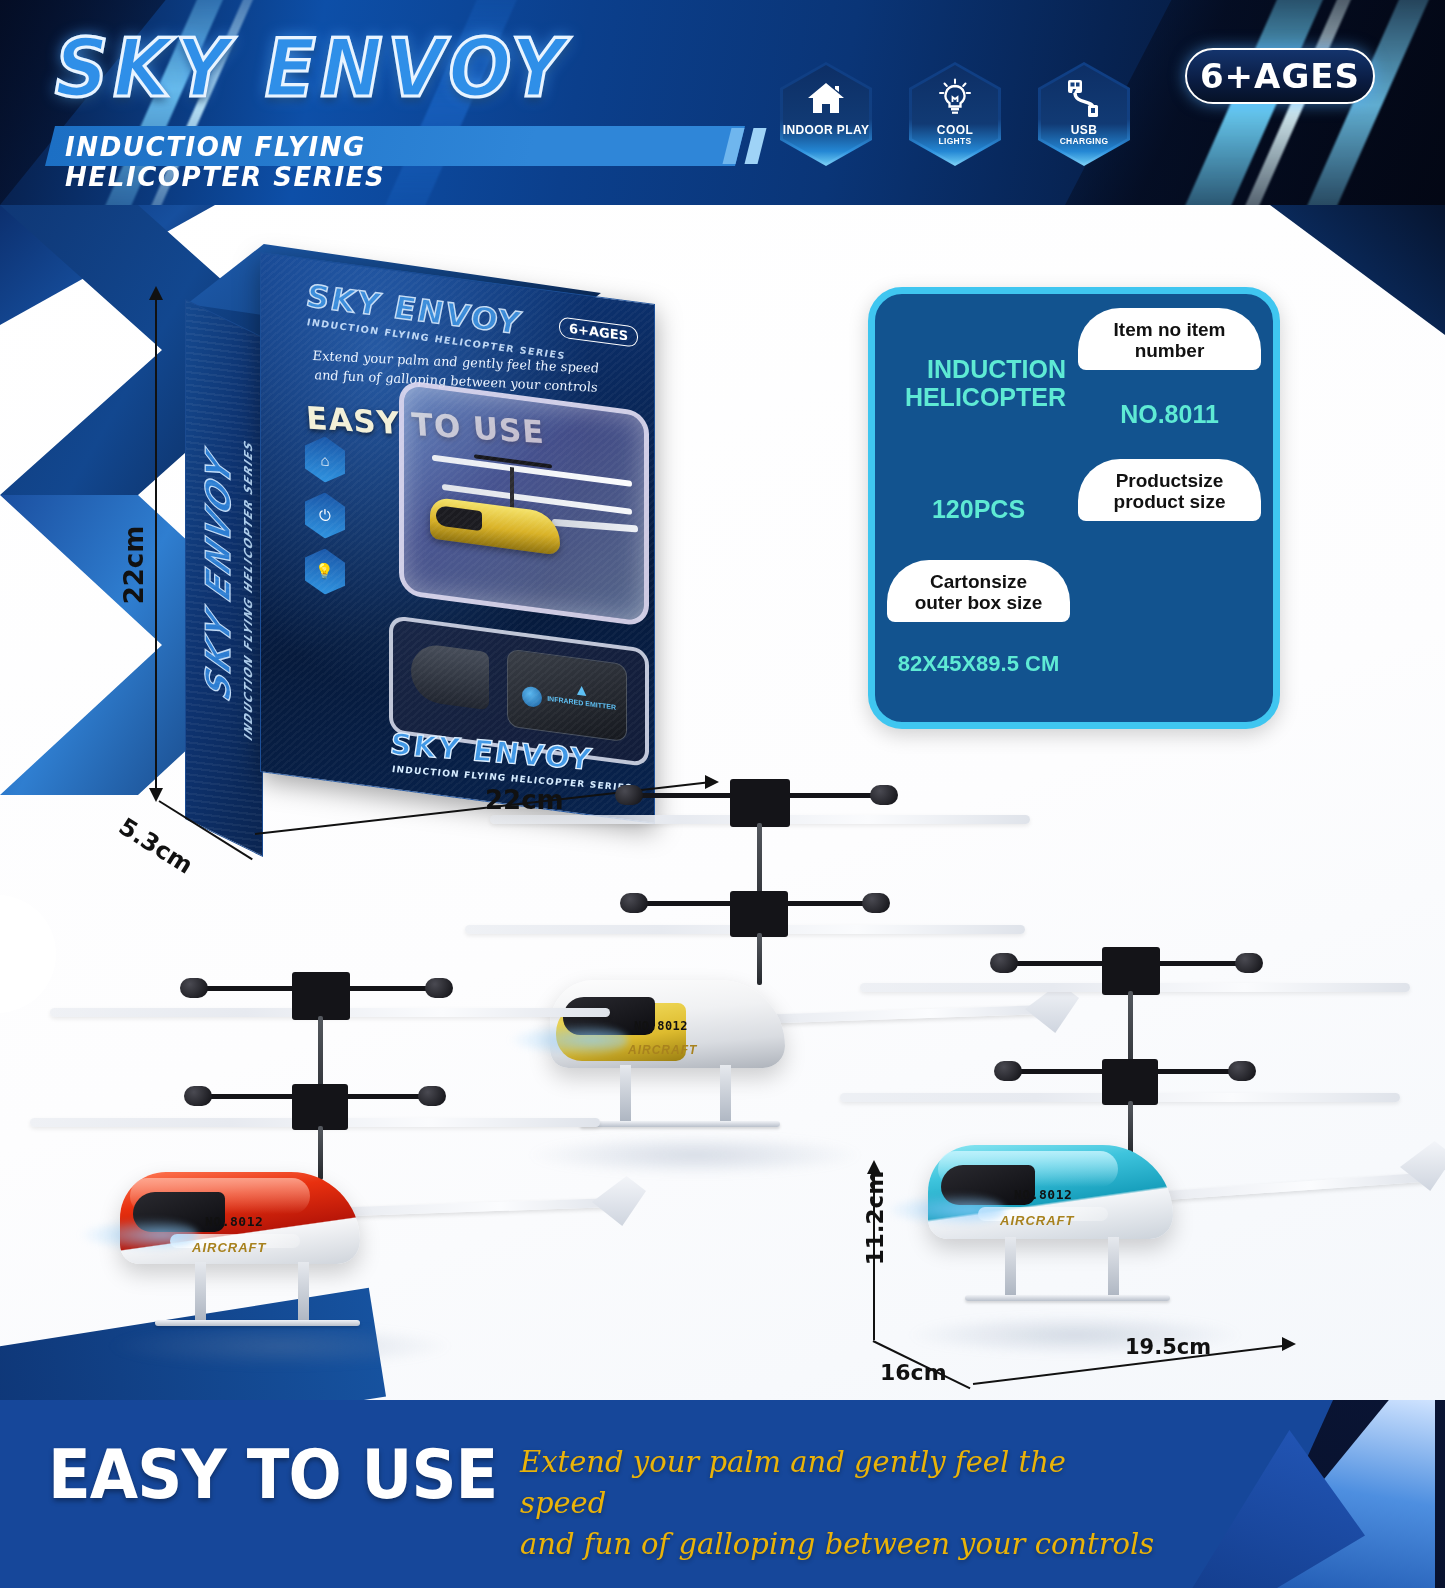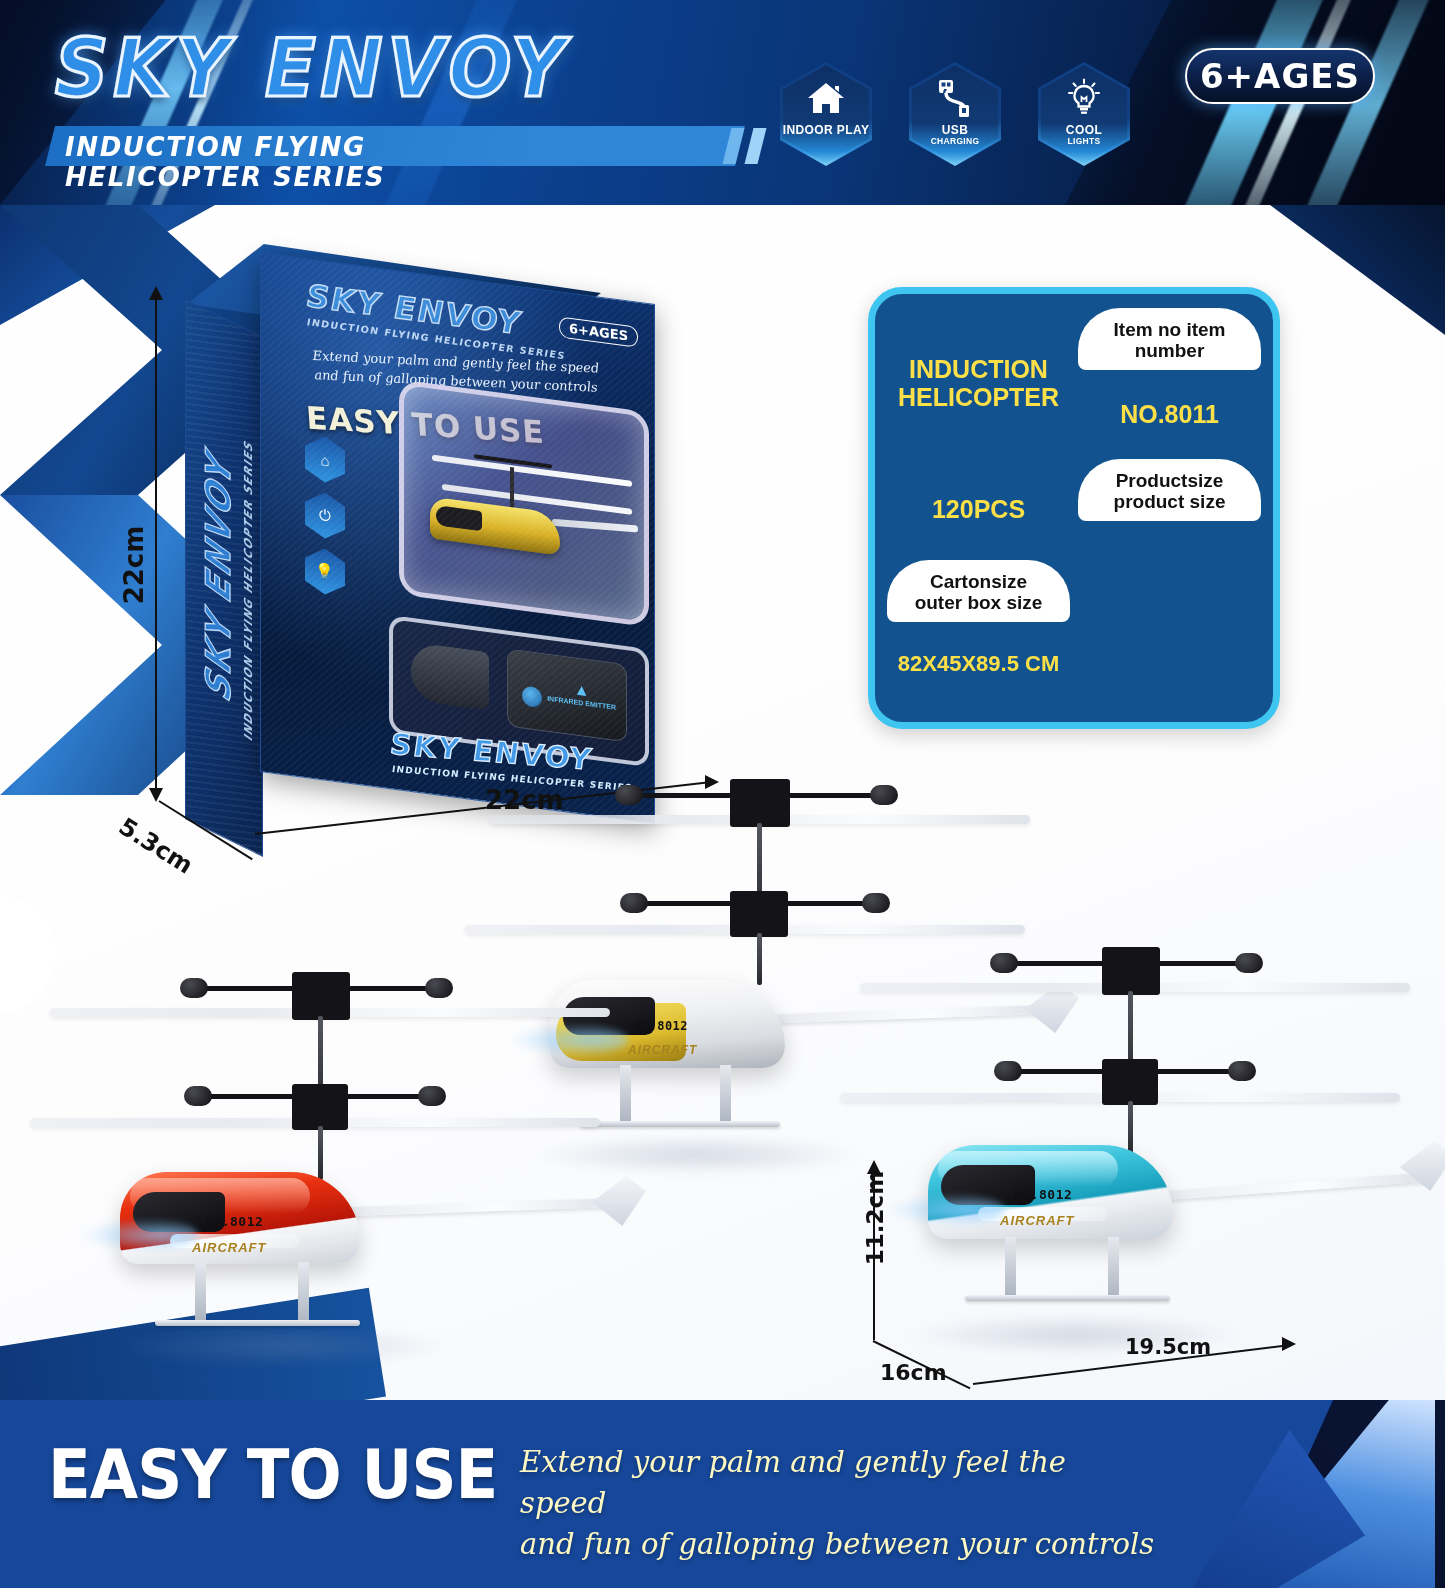--- a/index.html
+++ b/index.html
@@ -300,21 +300,21 @@
     padding: 9px 8px 7px;
     text-align: center;
     font-weight: 700;
     line-height: 1.12;
     min-height: 62px;
     display: flex; flex-direction: column; align-items: center; justify-content: center;
   }
   .spec-hdr .h1 { font-size: 19px; }
   .spec-hdr .h2 { font-size: 15px; font-weight: 700; }
   .spec-val {
-    color: #fde047; text-align: center; font-weight: 700;
+    color: #5eead4; text-align: right; font-weight: 700;
     font-size: 25px; line-height: 1.12;
     padding: 10px 4px 12px;
     flex: 1;
     display: flex; align-items: center; justify-content: center;
   }
   .spec-val.small { font-size: 22px; }
 
   
   .heli { position: absolute; }
   .h-body {
@@ -385,21 +385,21 @@
     position:absolute; left: 48px; top: 35px;
     font-size: 68px; font-weight: 700; color: #ffffff;
     font-family: "DejaVu Sans", sans-serif;
     letter-spacing: -1px;
     transform: scaleX(.92); transform-origin: left;
     text-shadow: 0 3px 6px rgba(0,0,0,.35);
   }
   .ft-sub {
     position:absolute; left: 520px; top: 42px; width: 640px;
     font-family: "DejaVu Serif", serif; font-style: italic;
-    font-size: 29px; line-height: 1.42; color: #fef9c3;
+    font-size: 29px; line-height: 1.42; color: #eab308;
     text-shadow: 0 2px 4px rgba(0,0,0,.3);
   }
 </style>
 </head>
 <body>
 
 <div class="header">
   <div class="hdr-bg-a"></div>
   <div class="hdr-streak hs1"></div>
   <div class="hdr-streak hs2"></div>
@@ -423,38 +423,20 @@
   <div class="badges">
 
     <div class="hexbadge">
       <div class="hex-ico">
         <svg width="40" height="34" viewBox="0 0 40 34">
             <path d="M20 2 L38 17 L33 17 L33 32 L24 32 L24 23 L16 23 L16 32 L7 32 L7 17 L2 17 Z M29 5 L33 5 L33 11 L29 8 Z" fill="#ffffff"></path>
           </svg>
       </div>
       <div class="hex-lbl">
         <span class="l1">INDOOR PLAY</span>
-      </div>
-    </div>
-
-    <div class="hexbadge">
-      <div class="hex-ico">
-        <svg width="38" height="40" viewBox="0 0 38 40">
-          <rect x="3" y="2" width="14" height="13" rx="2" fill="#ffffff"></rect>
-          <rect x="5.5" y="4.5" width="4" height="4" fill="#14407f"></rect>
-          <rect x="11" y="4.5" width="3.5" height="4" fill="#14407f"></rect>
-          <path d="M8 11 l3 0 -2 4 3 0 -4 6 1.2 -5 -2.6 0 z" fill="#14407f"></path>
-          <path d="M10 15 C10 26, 28 22, 28 30" stroke="#ffffff" stroke-width="3.4" fill="none"></path>
-          <rect x="23" y="27" width="10" height="12" rx="1.6" fill="#ffffff"></rect>
-          <rect x="26" y="30" width="4" height="5" fill="#14407f"></rect>
-        </svg>
-      </div>
-      <div class="hex-lbl">
-        <span class="l1">USB</span>
-        <span class="l2">CHARGING</span>
       </div>
     </div>
 
     <div class="hexbadge">
       <div class="hex-ico">
         <svg width="38" height="40" viewBox="0 0 38 40">
           <path d="M19 8 a9.5 9.5 0 0 0 -5.5 17.2 l0 3.3 l11 0 l0 -3.3 A9.5 9.5 0 0 0 19 8 Z" fill="none" stroke="#ffffff" stroke-width="2.3"></path>
           <rect x="15" y="30" width="8" height="2.4" fill="#ffffff"></rect>
           <rect x="16" y="33.6" width="6" height="2.2" fill="#ffffff"></rect>
           <path d="M16.5 24 l0 -5 l2.5 2 l2.5 -2 l0 5" fill="none" stroke="#ffffff" stroke-width="1.8"></path>
@@ -465,20 +447,38 @@
             <line x1="4" y1="15" x2="7.4" y2="15"></line>
             <line x1="34" y1="15" x2="30.6" y2="15"></line>
           </g>
         </svg>
       </div>
       <div class="hex-lbl">
         <span class="l1">COOL</span>
         <span class="l2">LIGHTS</span>
       </div>
     </div>
+
+    <div class="hexbadge">
+      <div class="hex-ico">
+        <svg width="38" height="40" viewBox="0 0 38 40">
+          <rect x="3" y="2" width="14" height="13" rx="2" fill="#ffffff"></rect>
+          <rect x="5.5" y="4.5" width="4" height="4" fill="#14407f"></rect>
+          <rect x="11" y="4.5" width="3.5" height="4" fill="#14407f"></rect>
+          <path d="M8 11 l3 0 -2 4 3 0 -4 6 1.2 -5 -2.6 0 z" fill="#14407f"></path>
+          <path d="M10 15 C10 26, 28 22, 28 30" stroke="#ffffff" stroke-width="3.4" fill="none"></path>
+          <rect x="23" y="27" width="10" height="12" rx="1.6" fill="#ffffff"></rect>
+          <rect x="26" y="30" width="4" height="5" fill="#14407f"></rect>
+        </svg>
+      </div>
+      <div class="hex-lbl">
+        <span class="l1">USB</span>
+        <span class="l2">CHARGING</span>
+      </div>
+    </div>
   </div>
 
   <div class="age-pill">
     <span>6+AGES</span>
   </div>
 </div>
 
 <div class="stage">
   <div class="corner-tl"></div>
   <div class="corner-tr"></div>

